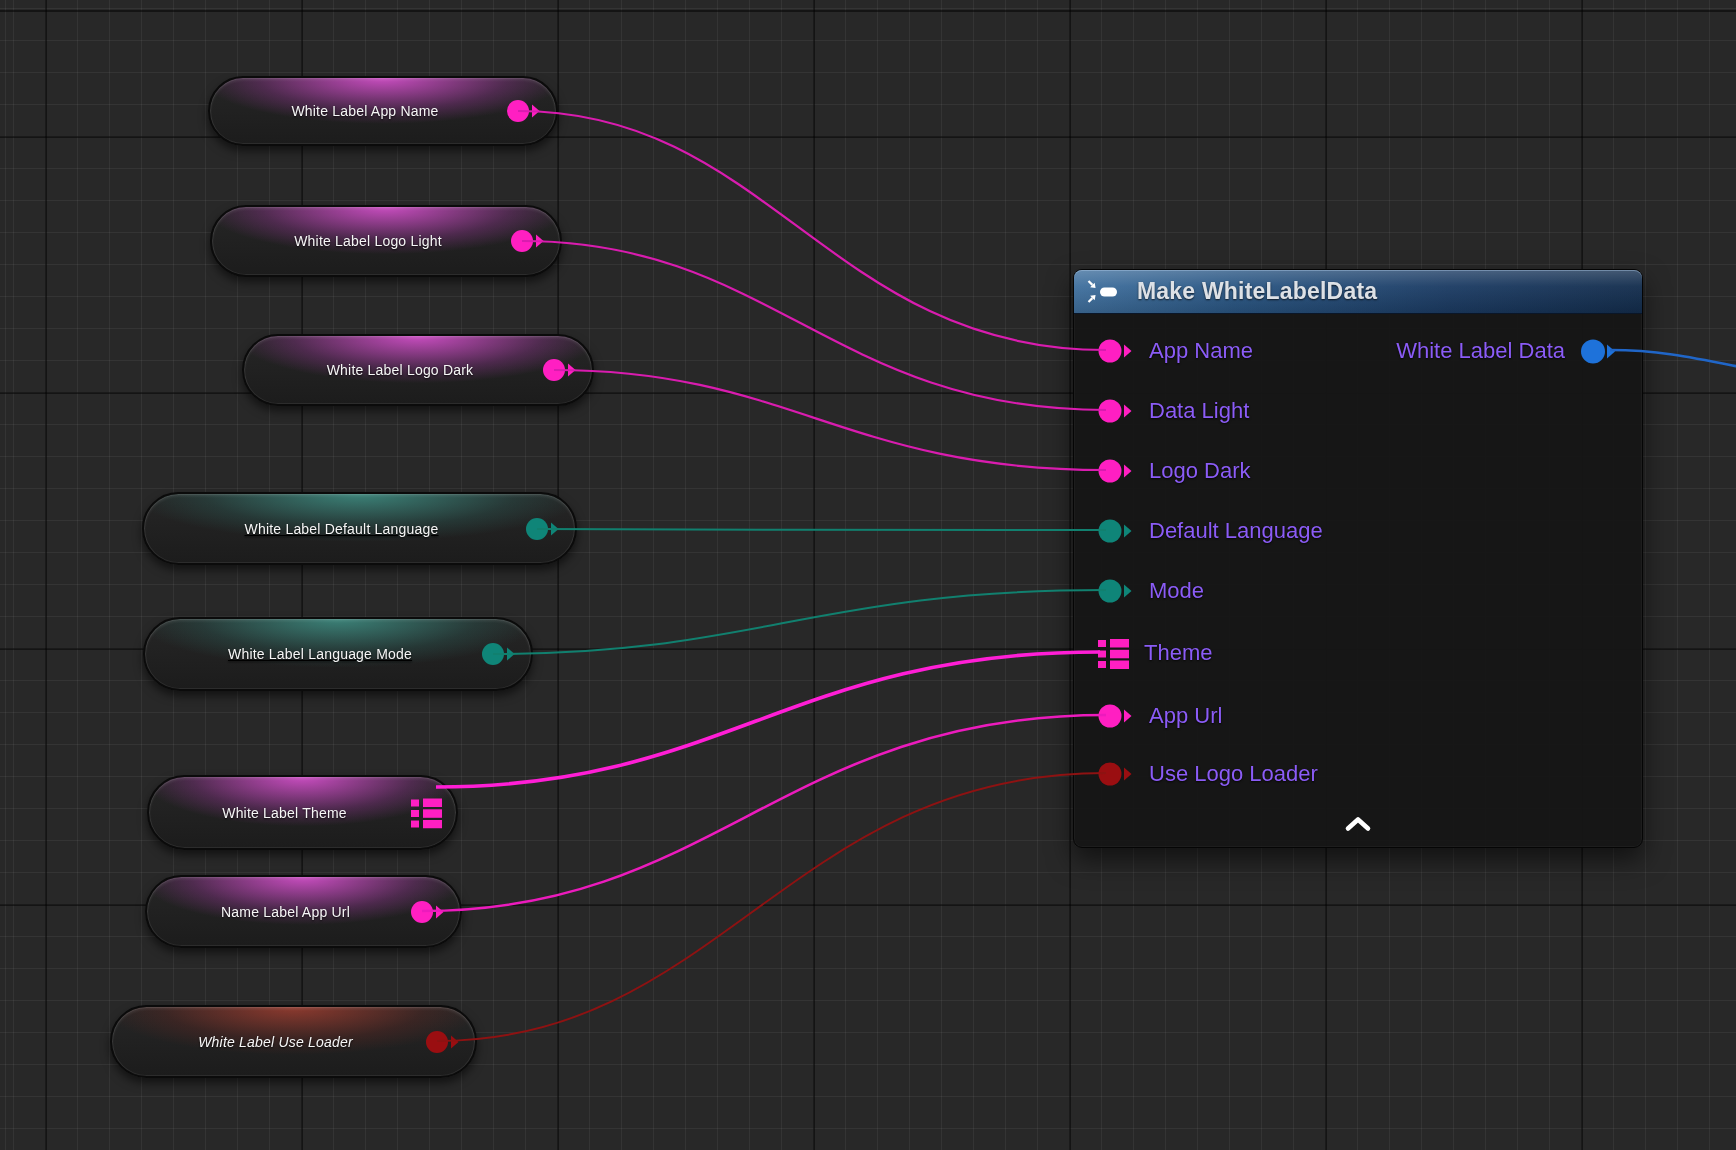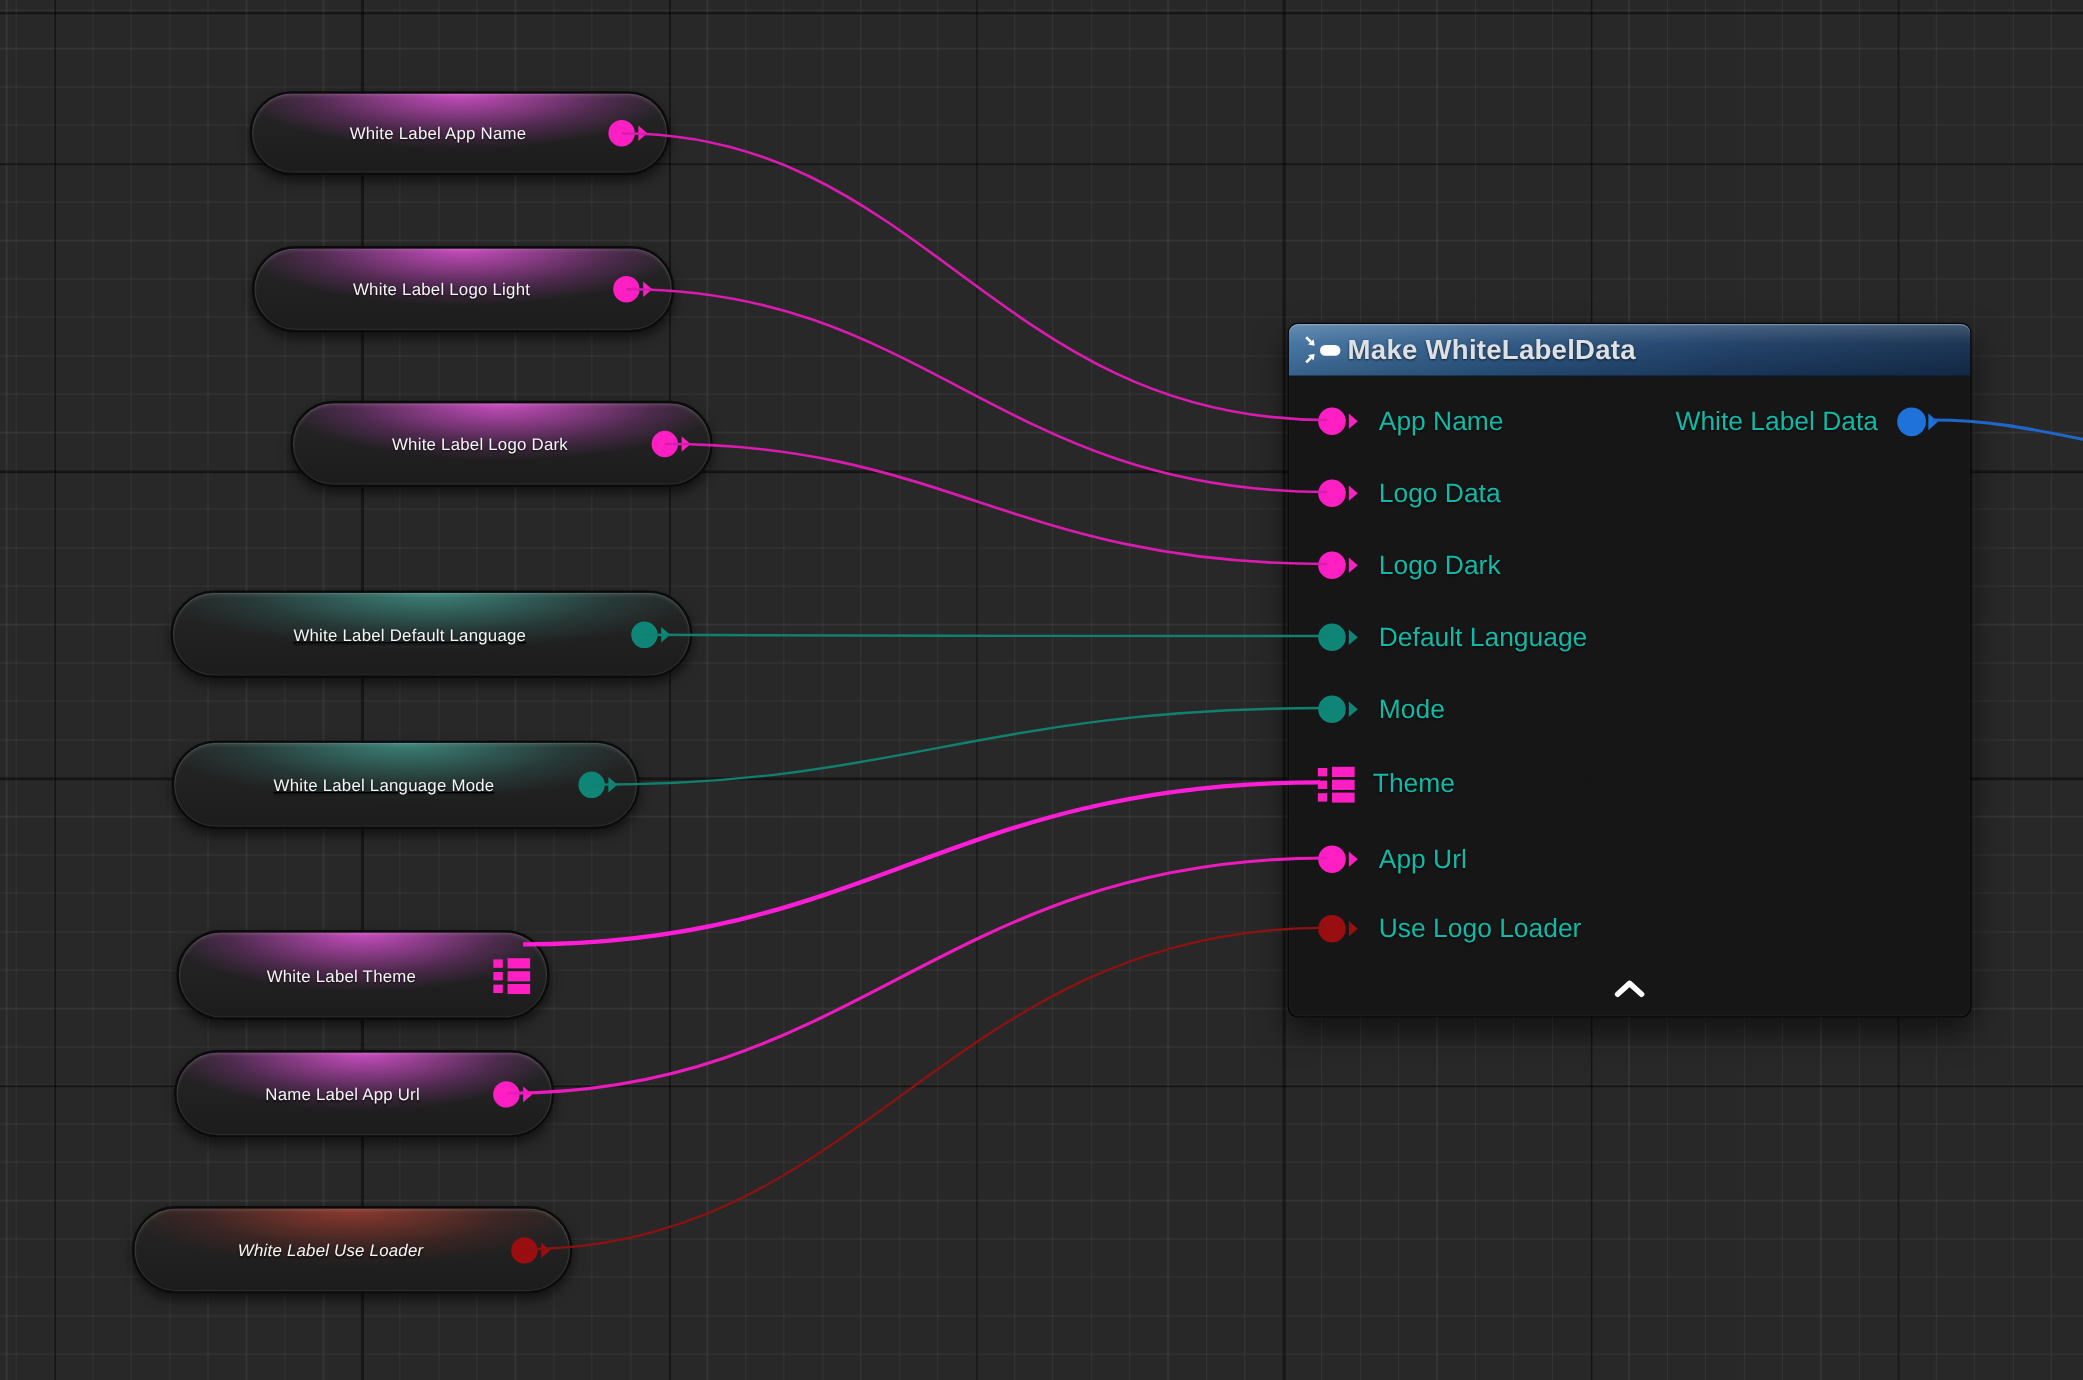--- a/index.html
+++ b/index.html
@@ -38,31 +38,31 @@
       linear-gradient(#262626,#1c1c1c); font-style: italic;}
 
   
   .make-node{
     position:absolute;left:1073px;top:269px;width:570px;height:579px;
     background:rgba(22,22,22,0.96);
     border:1px solid #050505;border-radius:9px;box-sizing:border-box;
     box-shadow:0 12px 26px rgba(0,0,0,0.55), inset 0 0 0 1px rgba(255,255,255,0.03);
   }
   .node-header{
-    height:43px;display:flex;align-items:center;gap:3px;padding:0 12px;
+    height:43px;display:flex;align-items:center;gap:17px;padding:0 12px;
     border-radius:8px 8px 0 0;border-bottom:1px solid #0a1628;
     background:
       linear-gradient(to bottom, rgba(255,255,255,0.20) 0%, rgba(255,255,255,0.04) 38%, rgba(0,0,0,0.14) 100%),
       linear-gradient(to right, #41719f 0%, #2b5784 28%, #1c3c64 66%, #142e4e 100%);
     box-shadow:inset 0 1px 0 rgba(170,200,230,0.45);
   }
   .node-title{color:#dde1e6;font-size:23px;font-weight:bold;letter-spacing:.2px;
               text-shadow:0 1px 2px rgba(0,0,0,0.7);white-space:nowrap;}
   .row{position:absolute;left:24px;height:34px;display:flex;align-items:center;gap:15px;}
-  .row-label{color:#14b8a6;font-size:22px;white-space:nowrap;text-shadow:0 1px 2px rgba(0,0,0,0.8);}
+  .row-label{color:#8b5cf6;font-size:22px;white-space:nowrap;text-shadow:0 1px 2px rgba(0,0,0,0.8);}
   .row.out{left:auto;right:24px;margin-left:32px;}
   .chevron{position:absolute;left:50%;transform:translateX(-50%);top:546px;}
   .wires{position:absolute;left:0;top:0;z-index:5;pointer-events:none;}
   .pin,.struct-icon,.make-icon{display:block;}
 </style>
 </head>
 <body>
 
 <div class="pill glow-m" style="left:208px;top:76px;width:350px;height:70px">
   <span class="pill-label">White Label App Name</span>
@@ -153,21 +153,21 @@
       <circle cx="12" cy="13" r="11.5" fill="#ff1fc2"></circle>
       <path d="M26,6.5 L33.5,13 L26,19.5 Z" fill="#ff1fc2"></path>
     </svg>
     <span class="row-label">App Name</span>
   </div>
   <div class="row" style="top:124px">
     <svg class="pin" width="36" height="26">
       <circle cx="12" cy="13" r="11.5" fill="#ff1fc2"></circle>
       <path d="M26,6.5 L33.5,13 L26,19.5 Z" fill="#ff1fc2"></path>
     </svg>
-    <span class="row-label">Logo Data</span>
+    <span class="row-label">Data Light</span>
   </div>
   <div class="row" style="top:184px">
     <svg class="pin" width="36" height="26">
       <circle cx="12" cy="13" r="11.5" fill="#ff1fc2"></circle>
       <path d="M26,6.5 L33.5,13 L26,19.5 Z" fill="#ff1fc2"></path>
     </svg>
     <span class="row-label">Logo Dark</span>
   </div>
   <div class="row" style="top:244px">
     <svg class="pin" width="36" height="26">

